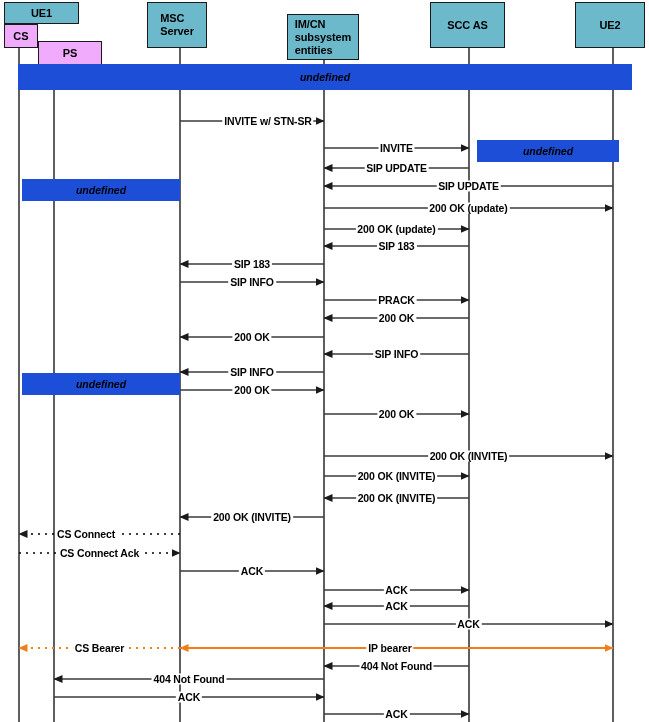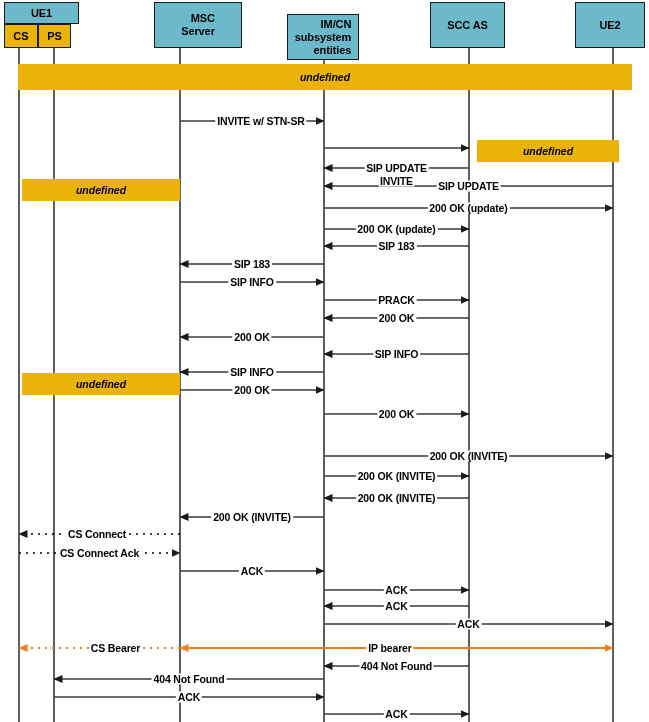--- a/index.html
+++ b/index.html
@@ -27,41 +27,41 @@
     position: absolute;
     box-sizing: border-box;
     background: #6CB9CC;
     border: 1.5px solid #1a1a1a;
     color: #000000;
     font-size: 11px;
     font-weight: bold;
     display: flex;
     align-items: center;
     justify-content: center;
-    text-align: right;
+    text-align: left;
     line-height: 13px;
     letter-spacing: -0.1px;
   }
   .actor-sub {
     position: absolute;
     box-sizing: border-box;
-    background: #eab308;
+    background: #f0abfc;
     border: 1.5px solid #1a1a1a;
     color: #000000;
     font-size: 11px;
     font-weight: bold;
     display: flex;
     align-items: center;
     justify-content: center;
     text-align: center;
   }
   .note-box {
     position: absolute;
     box-sizing: border-box;
-    background: #eab308;
+    background: #1d4ed8;
     color: #000000;
     font-size: 10.5px;
     font-style: italic;
     font-weight: bold;
     display: flex;
     align-items: center;
     justify-content: center;
     text-align: center;
     line-height: 12px;
   }
@@ -143,24 +143,24 @@
       </g>
   </svg>
 
   <div id="actors-layer">
       <div class="actor-box" style="left: 4px; top: 2px; width: 75px; height: 22px;">
         <span>UE1</span>
       </div>
       <div class="actor-sub" style="left: 4px; top: 24px; width: 34px; height: 24px;">
         <span>CS</span>
       </div>
-      <div class="actor-sub" style="left: 38px; top: 24px; width: 33px; height: 24px;">
+      <div class="actor-sub" style="left: 38px; top: 41px; width: 64px; height: 24px;">
         <span>PS</span>
       </div>
-      <div class="actor-box" style="left: 154px; top: 2px; width: 88px; height: 46px;">
+      <div class="actor-box" style="left: 147px; top: 2px; width: 60px; height: 46px;">
         <span>MSC<br>Server</span>
       </div>
       <div class="actor-box" style="left: 287px; top: 14px; width: 72px; height: 46px;">
         <span>IM/CN<br>subsystem<br>entities</span>
       </div>
       <div class="actor-box" style="left: 430px; top: 2px; width: 75px; height: 46px;">
         <span>SCC AS</span>
       </div>
       <div class="actor-box" style="left: 575px; top: 2px; width: 70px; height: 46px;">
         <span>UE2</span>
@@ -174,46 +174,46 @@
         <span>undefined</span>
       </div>
       <div class="note-box" style="left: 22px; top: 179px; width: 158px; height: 22px;">
         <span>undefined</span>
       </div>
       <div class="note-box" style="left: 22px; top: 373px; width: 158px; height: 22px;">
         <span>undefined</span>
       </div>
     </div>
   <div id="labels-layer">
-      <div class="msg-label" style="left: 261px; top: 121px;">INVITE w/ STN-SR</div>
-      <div class="msg-label" style="left: 396.5px; top: 148px; margin-top: 33px;">INVITE</div>
+      <div class="msg-label" style="left: 268px; top: 121px;">INVITE w/ STN-SR</div>
+      <div class="msg-label" style="left: 396.5px; top: 148px;">INVITE</div>
       <div class="msg-label" style="left: 396.5px; top: 168px;">SIP UPDATE</div>
       <div class="msg-label" style="left: 468.5px; top: 186px;">SIP UPDATE</div>
       <div class="msg-label" style="left: 468.5px; top: 208px;">200 OK (update)</div>
       <div class="msg-label" style="left: 396.5px; top: 229px;">200 OK (update)</div>
       <div class="msg-label" style="left: 396.5px; top: 246px;">SIP 183</div>
       <div class="msg-label" style="left: 252px; top: 264px;">SIP 183</div>
       <div class="msg-label" style="left: 252px; top: 282px;">SIP INFO</div>
       <div class="msg-label" style="left: 396.5px; top: 300px; text-align: right;">PRACK</div>
       <div class="msg-label" style="left: 396.5px; top: 318px;">200 OK</div>
       <div class="msg-label" style="left: 252px; top: 337px;">200 OK</div>
       <div class="msg-label" style="left: 396.5px; top: 354px;">SIP INFO</div>
       <div class="msg-label" style="left: 252px; top: 372px;">SIP INFO</div>
       <div class="msg-label" style="left: 252px; top: 390px;">200 OK</div>
       <div class="msg-label" style="left: 396.5px; top: 414px;">200 OK</div>
       <div class="msg-label" style="left: 468.5px; top: 456px;">200 OK (INVITE)</div>
       <div class="msg-label" style="left: 396.5px; top: 476px;">200 OK (INVITE)</div>
       <div class="msg-label" style="left: 396.5px; top: 498px;">200 OK (INVITE)</div>
       <div class="msg-label" style="left: 252px; top: 517px;">200 OK (INVITE)</div>
-      <div class="msg-label" style="left: 97px; top: 534px;">CS Connect</div>
+      <div class="msg-label" style="left: 86px; top: 534px;">CS Connect</div>
       <div class="msg-label" style="left: 99.5px; top: 553px;">CS Connect Ack</div>
       <div class="msg-label" style="left: 252px; top: 571px;">ACK</div>
       <div class="msg-label" style="left: 396.5px; top: 590px;">ACK</div>
       <div class="msg-label" style="left: 396.5px; top: 606px;">ACK</div>
       <div class="msg-label" style="left: 468.5px; top: 624px;">ACK</div>
-      <div class="msg-label orange" style="left: 99.5px; top: 648px; margin-left: 16px;">CS Bearer</div>
+      <div class="msg-label orange" style="left: 99.5px; top: 648px;">CS Bearer</div>
       <div class="msg-label orange" style="left: 390px; top: 648px;">IP bearer</div>
       <div class="msg-label" style="left: 396.5px; top: 666px;">404 Not Found</div>
       <div class="msg-label" style="left: 189px; top: 679px;">404 Not Found</div>
       <div class="msg-label" style="left: 189px; top: 697px;">ACK</div>
       <div class="msg-label" style="left: 396.5px; top: 714px;">ACK</div>
     </div>
 </div>
 
 </body></html>

